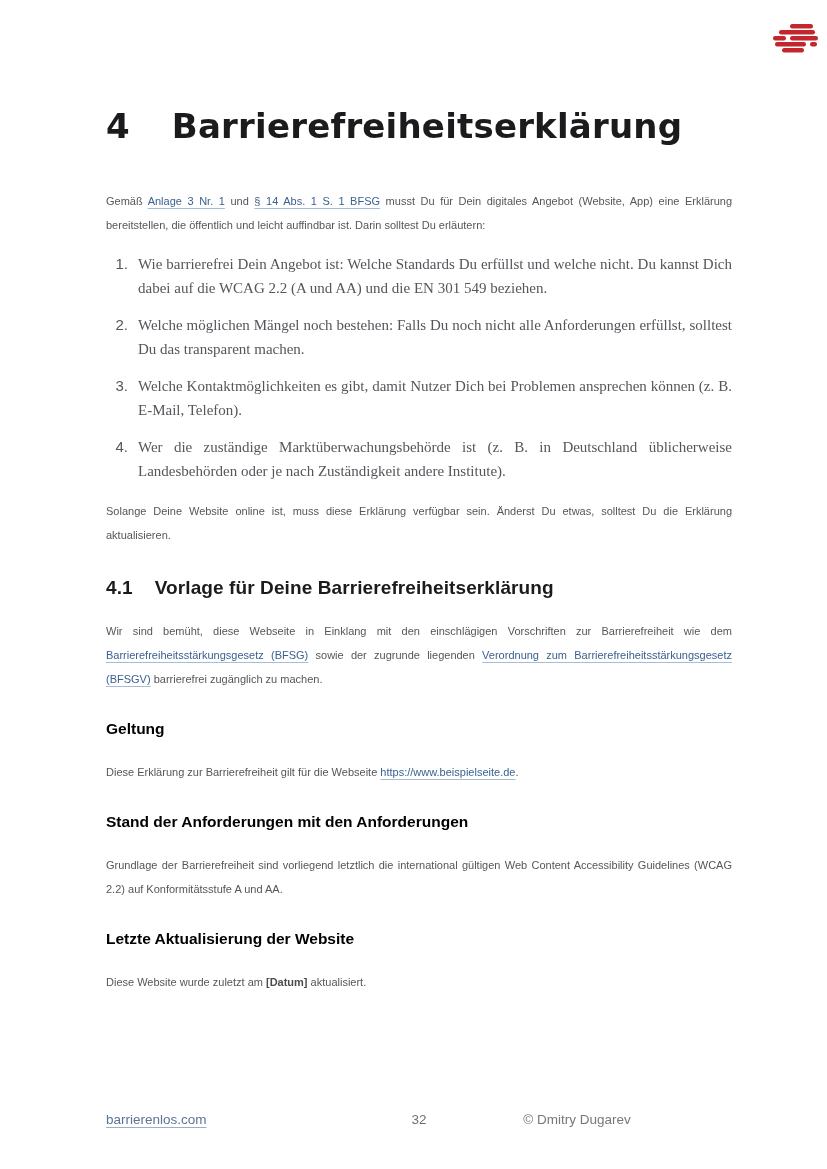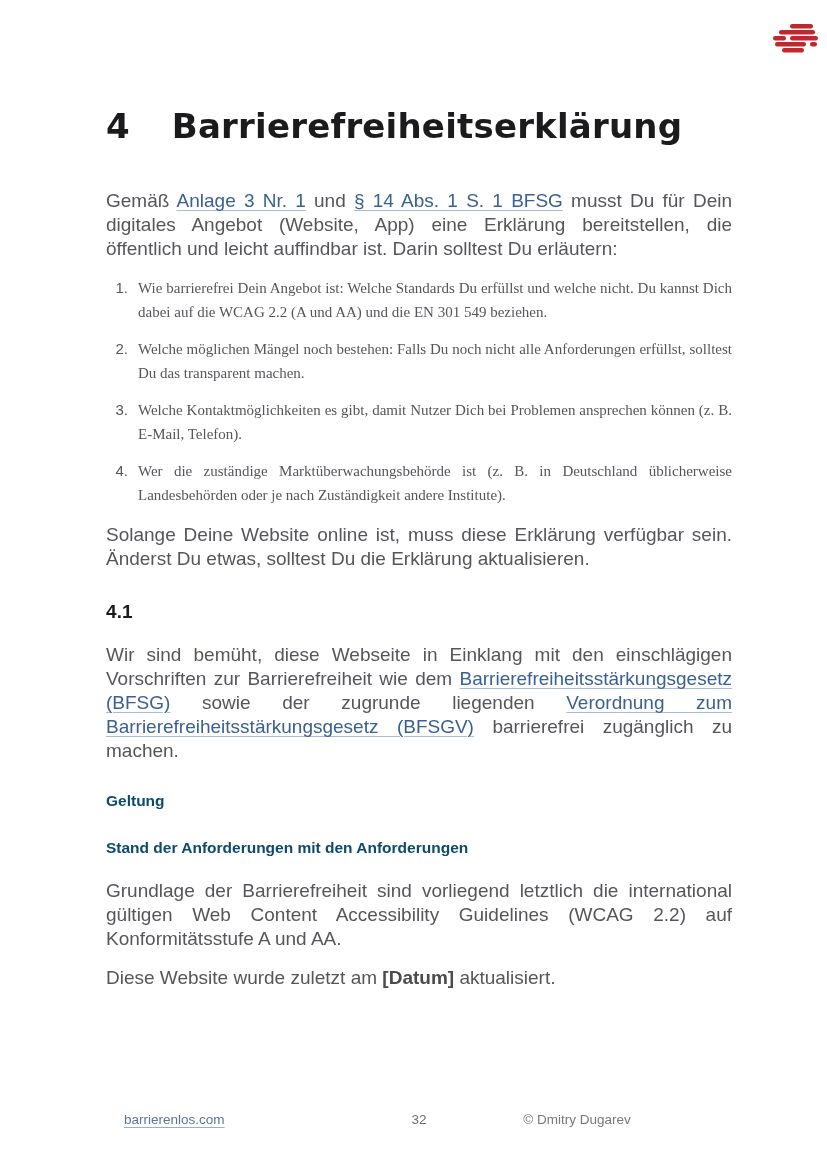--- a/index.html
+++ b/index.html
@@ -36,21 +36,21 @@
     font-family: "DejaVu Sans", sans-serif;
     font-weight: 800;
     font-size: 34px;
     line-height: 1.1;
     letter-spacing: 0.2px;
     color: #1b1b1e;
   }
   h1 .h-num { margin-right: 42px; }
   
   p.body-text {
-    font-size: 19px;
+    font-size: 11px;
     line-height: 24px;
     text-align: justify;
     hyphens: auto;
     -webkit-hyphens: auto;
     margin-bottom: 15px;
   }
   
   .num-list { margin: 4px 0 16px 0; }
   .num-list .li {
     display: flex;
@@ -79,21 +79,21 @@
     font-weight: bold;
     color: #1b1b1e;
     letter-spacing: 0.1px;
   }
   h2 .h-num { margin-right: 22px; }
   
   h3.sub-title {
     margin: 29px 0 22px 0;
     font-size: 15.5px;
     font-weight: bold;
-    color: #0c4a6e;
+    color: #000000;
   }
   
   a.link {
     color: #3a618f;
     text-decoration: underline;
     text-decoration-color: #a8bcd4;
     text-decoration-thickness: 1px;
     text-underline-offset: 3px;
     cursor: pointer;
   }
@@ -112,21 +112,20 @@
   .footer .f-left { flex: 1; text-align: left; }
   .footer .f-center { flex: 1; text-align: center; }
   .footer .f-right { flex: 1; text-align: left; color: #77787c; }
   .footer a.f-link {
     color: #5e7396;
     text-decoration: underline;
     text-decoration-color: #9daec6;
     text-decoration-thickness: 1px;
     text-underline-offset: 3px;
     cursor: pointer;
-    margin-left: 18px;
   }
 </style>
 </head>
 <body>
 
 <div class="page">
 
   <svg class="logo" viewBox="0 0 45 30" aria-hidden="true">
     <g fill="#c1272d">
       <rect x="17" y="0" width="23" height="4.4" rx="2.2"></rect>
@@ -162,29 +161,32 @@
     <div class="li">
       <span class="li-num">4.</span>
       <span class="li-text">Wer die zuständige Marktüberwachungsbehörde ist (z. B. in Deutschland üblicherweise Landesbehörden oder je nach Zuständigkeit andere Institute).</span>
     </div>
   </div>
 
   <p class="body-text">Solange Deine Website online ist, muss diese Erklärung verfügbar sein. Änderst Du etwas, solltest Du die Erklärung aktualisieren.</p>
 
   <h2 class="section-title">
     <span class="h-num">4.1</span>
+    <span>Vorlage für Deine Barrierefreiheitserklärung</span>
   </h2>
 
   <p class="body-text"><span>Wir sind bemüht, diese Webseite in Einklang mit den einschlägigen Vorschriften zur Barrierefreiheit wie dem </span><a class="link" href="#">Barrierefreiheitsstärkungsgesetz (BFSG)</a><span> sowie der zugrunde liegenden </span><a class="link" href="#">Verordnung zum Barrierefreiheitsstärkungsgesetz (BFSGV)</a><span> barrierefrei zugänglich zu machen.</span></p>
 
   <h3 class="sub-title">Geltung</h3>
+  <p class="body-text"><span>Diese Erklärung zur Barrierefreiheit gilt für die Webseite </span><a class="link" href="#">https://www.beispielseite.de</a><span>.</span></p>
 
   <h3 class="sub-title">Stand der Anforderungen mit den Anforderungen</h3>
   <p class="body-text">Grundlage der Barrierefreiheit sind vorliegend letztlich die international gültigen Web Content Accessibility Guidelines (WCAG 2.2) auf Konformitätsstufe A und AA.</p>
 
+  <h3 class="sub-title">Letzte Aktualisierung der Website</h3>
   <p class="body-text"><span>Diese Website wurde zuletzt am </span><strong class="b">[Datum]</strong><span> aktualisiert.</span></p>
 
   <div class="footer">
     <div class="f-left">
       <a class="f-link">barrierenlos.com</a>
     </div>
     <div class="f-center">32</div>
     <div class="f-right">© Dmitry Dugarev</div>
   </div>
 

